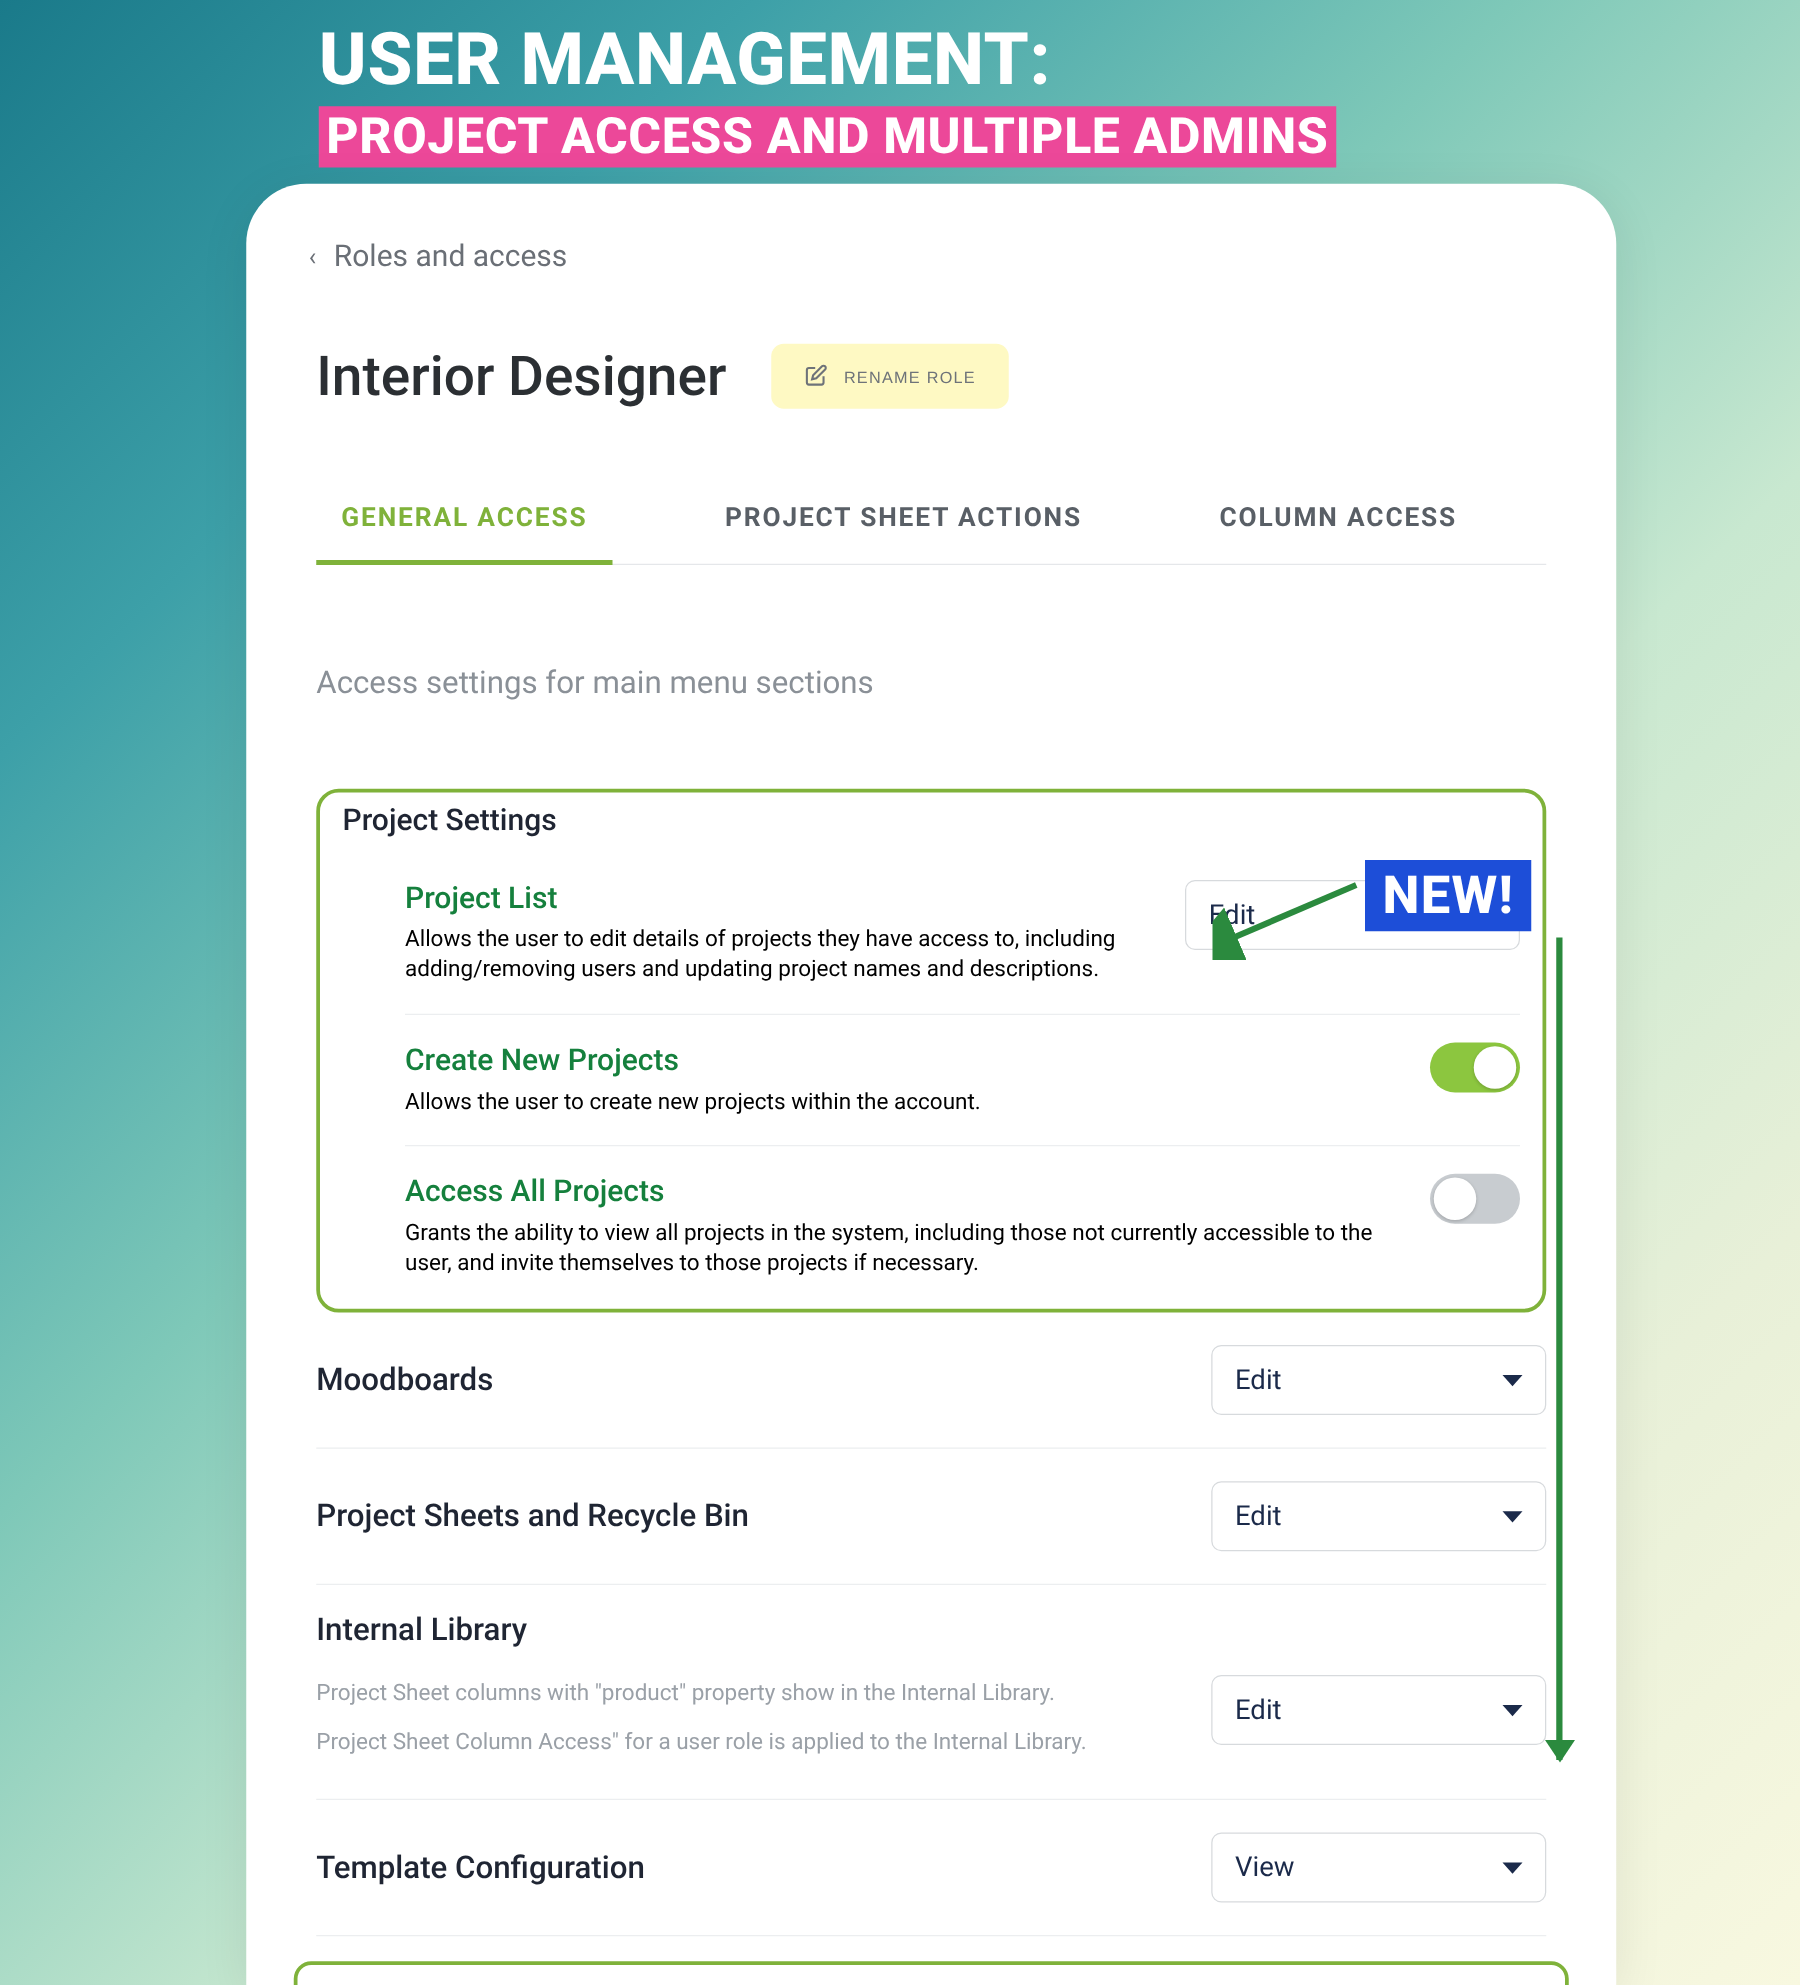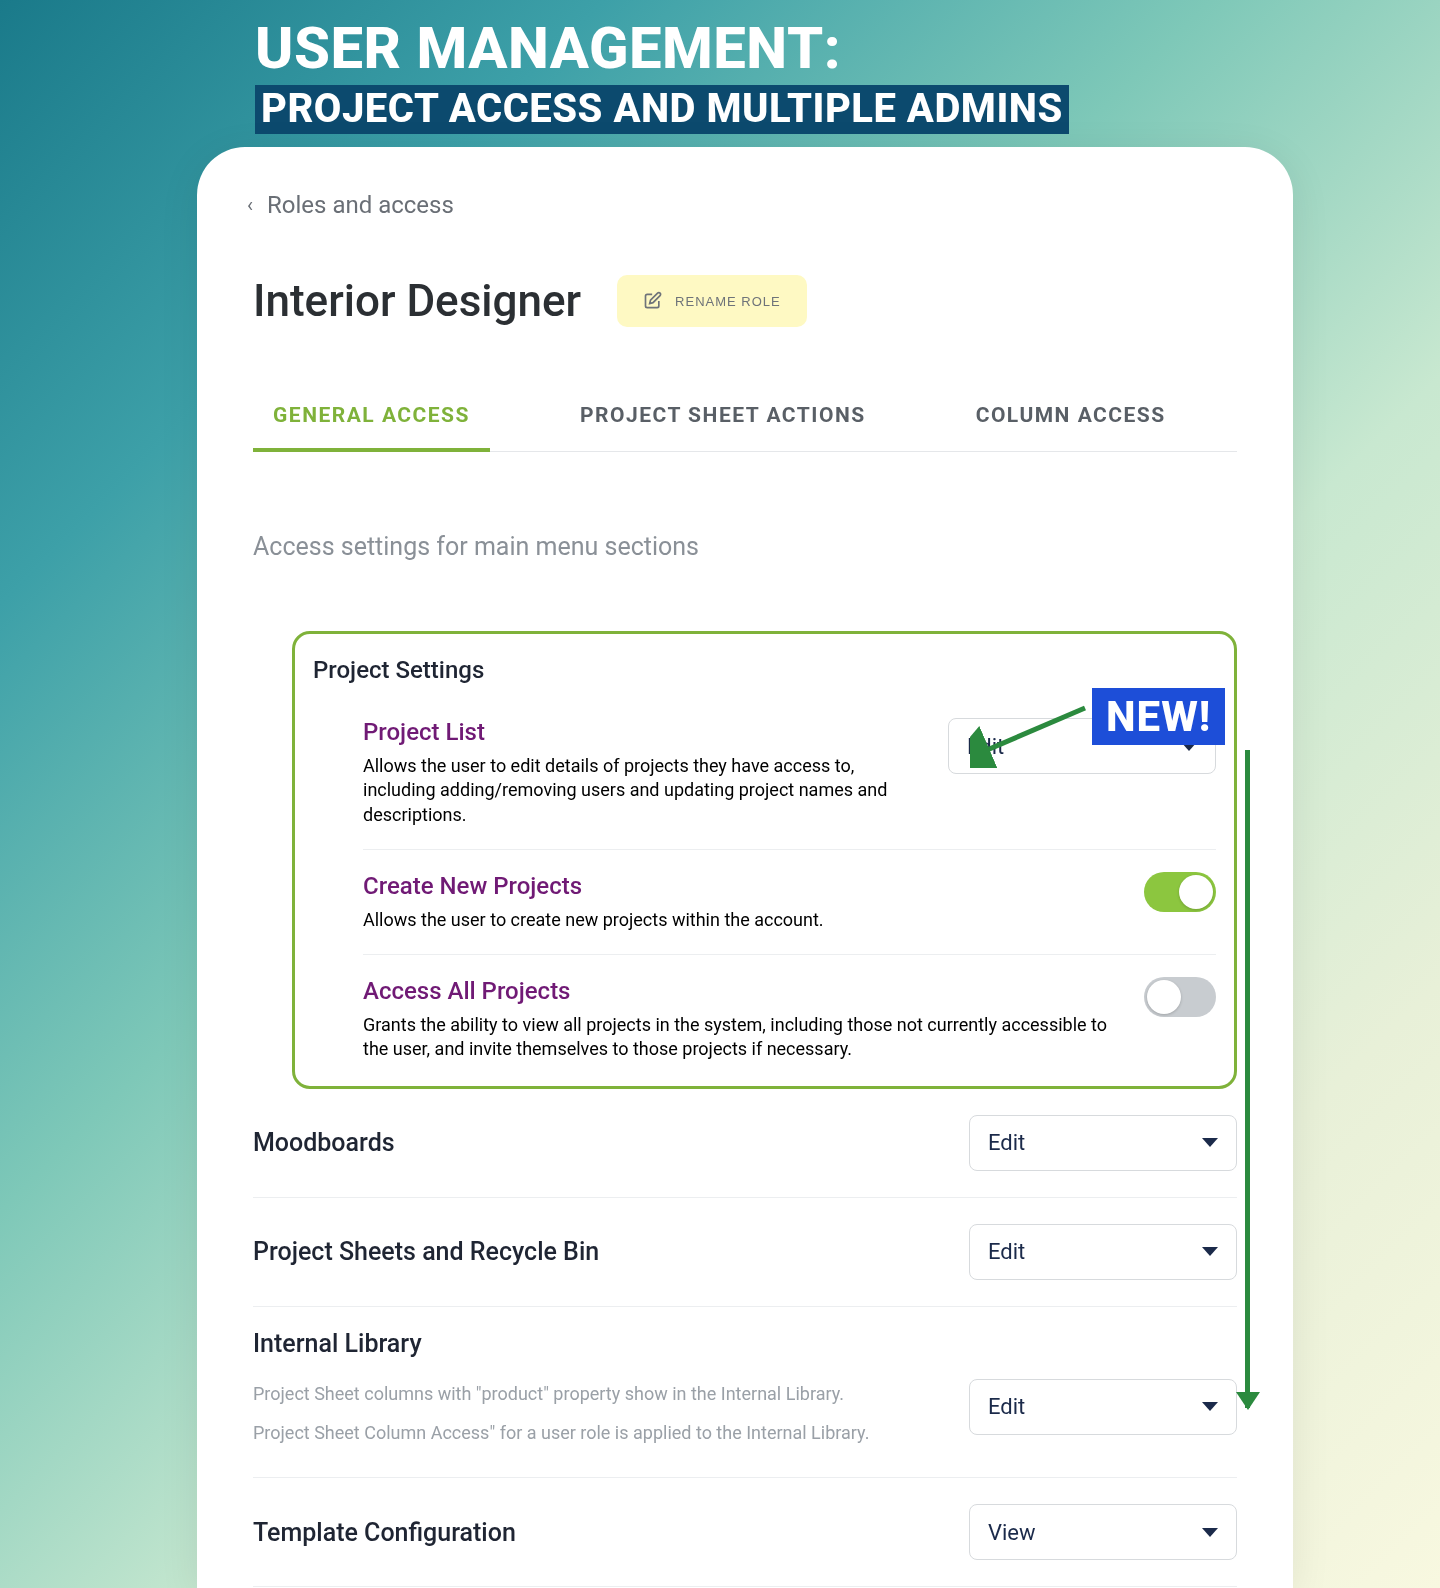--- a/index.html
+++ b/index.html
@@ -22,21 +22,21 @@
     color: #fff;
     font-weight: 800;
     font-size: 58px;
     letter-spacing: 0.5px;
     line-height: 1.05;
   }
   .hero-sub {
     display: inline-block;
     margin-left: 255px;
     margin-top: 6px;
-    background: #0c4a6e;
+    background: #ec4899;
     color: #fff;
     font-weight: 800;
     font-size: 40px;
     letter-spacing: 0.5px;
     padding: 0 6px 2px 6px;
   }
   .card {
     position: absolute;
     top: 147px;
     left: 197px;
@@ -111,42 +111,41 @@
   }
   .section-desc {
     margin-top: 80px;
     color: #8a9097;
     font-size: 25px;
   }
   .highlight-box {
     margin-top: 70px;
     border: 3px solid #7fb23a;
     border-radius: 18px;
-    padding: 22px 18px 18px 18px;
-    position: relative;
-    margin-left: 39px;
+    padding: 8px 18px 18px 18px;
+    position: relative;
   }
   .group-title {
     font-size: 24px;
     color: #1f2533;
     font-weight: 500;
     margin-bottom: 12px;
   }
   .row {
     display: flex;
     align-items: flex-start;
     justify-content: space-between;
     padding: 22px 0;
     border-top: 1px solid #eceef0;
   }
   .row.no-border { border-top: none; }
   .row .left { flex: 1; padding-right: 30px; }
   .row .title {
     font-size: 24px;
-    color: #701a75;
+    color: #15803d;
     font-weight: 500;
   }
   .row .desc {
     margin-top: 8px;
     font-size: 18px;
     color: #000000;
     line-height: 1.35;
   }
   .row .right { display: flex; align-items: center; }
   .select {

